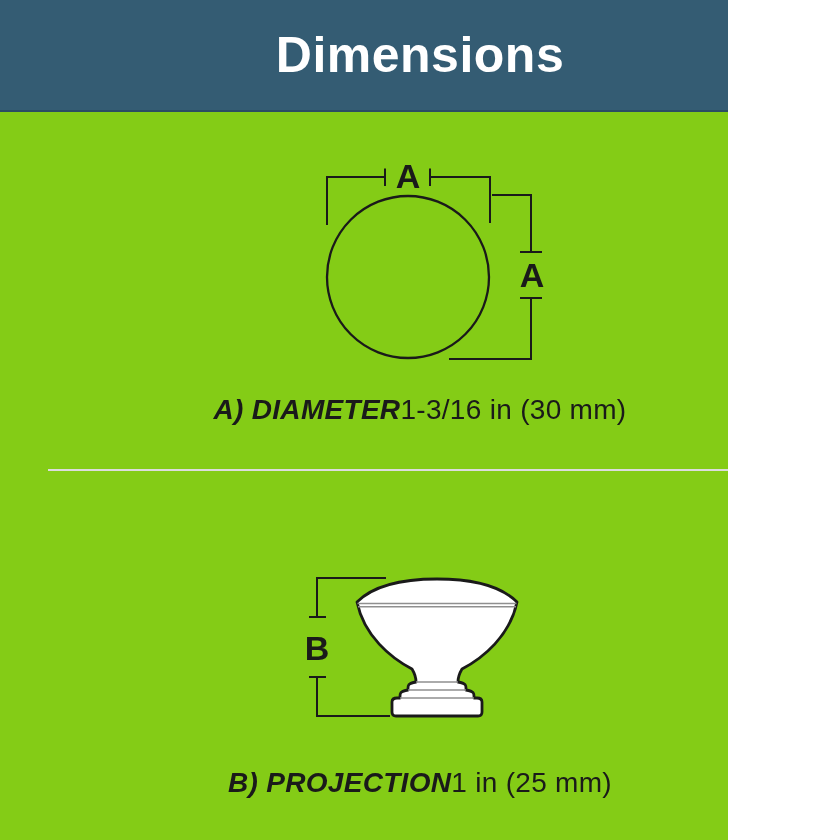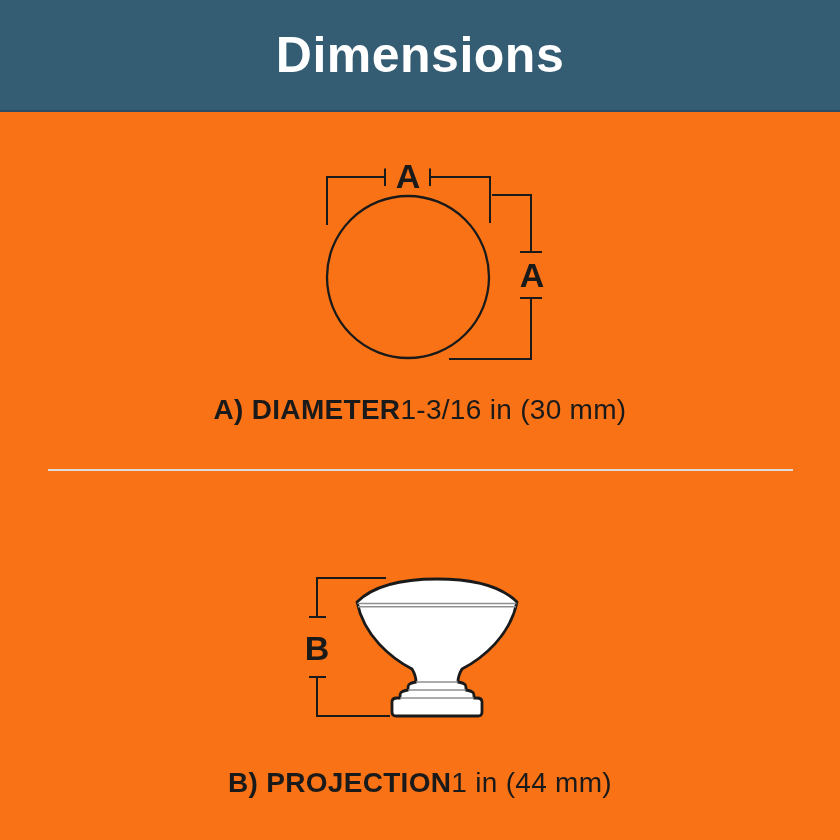--- a/index.html
+++ b/index.html
@@ -1,20 +1,20 @@
 <!DOCTYPE html>
 <html><head>
 <meta charset="utf-8">
 <style>
   html, body { margin: 0; padding: 0; background: #ffffff; }
   .page {
     position: relative;
-    width: 840px;
+    width: 728px;
     height: 840px;
-    background: #f97316;
+    background: #84cc16;
     font-family: "Liberation Sans", sans-serif;
     overflow: hidden;
   }
   .banner {
     position: absolute;
     top: 0; left: 0;
     width: 840px;
     height: 110px;
     background: #345C73;
     border-bottom: 2px solid #2B4D63;
@@ -41,21 +41,21 @@
     left: 0;
     width: 840px;
     text-align: center;
     font-size: 28px;
     color: #1a1a1a;
     letter-spacing: 0.3px;
     white-space: nowrap;
   }
   .caption-a { top: 394px; }
   .caption-b { top: 767px; }
-  .caption .cap-bold { font-weight: bold; }
+  .caption .cap-bold { font-weight: bold; font-style: italic; }
   .caption .cap-value { font-weight: normal; }
   .divider {
     position: absolute;
     top: 469px;
     left: 48px;
     width: 745px;
     height: 2px;
     background: #DCDCDC;
   }
   .dim-letter {
@@ -135,16 +135,16 @@
     <g stroke="#1a1a1a" stroke-width="2" fill="none">
       <path d="M386,578 L317,578 L317,617"></path>
       <path d="M309,617 L326,617"></path>
       <path d="M309,677 L326,677"></path>
       <path d="M317,677 L317,716 L390,716"></path>
     </g>
     <text x="317" y="660" text-anchor="middle" class="dim-letter">B</text>
   </svg>
 
   <div class="caption caption-b">
-    <span class="cap-bold">B) PROJECTION</span><span class="cap-value">1 in (44 mm)</span>
+    <span class="cap-bold">B) PROJECTION</span><span class="cap-value">1 in (25 mm)</span>
   </div>
 
 </div>
 
 </body></html>

